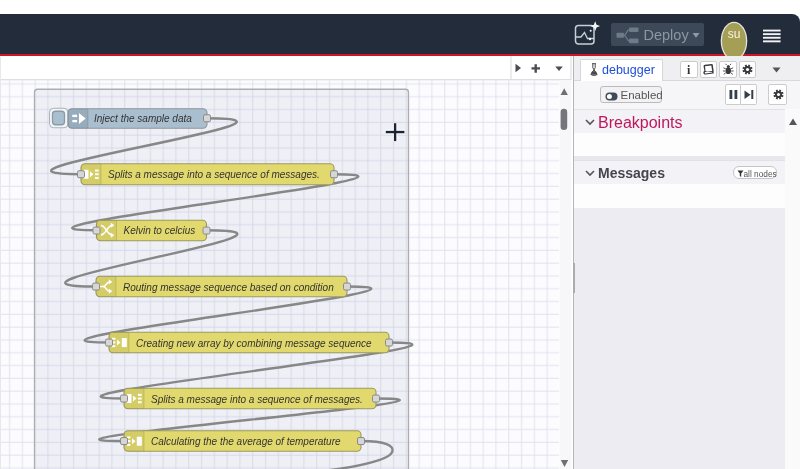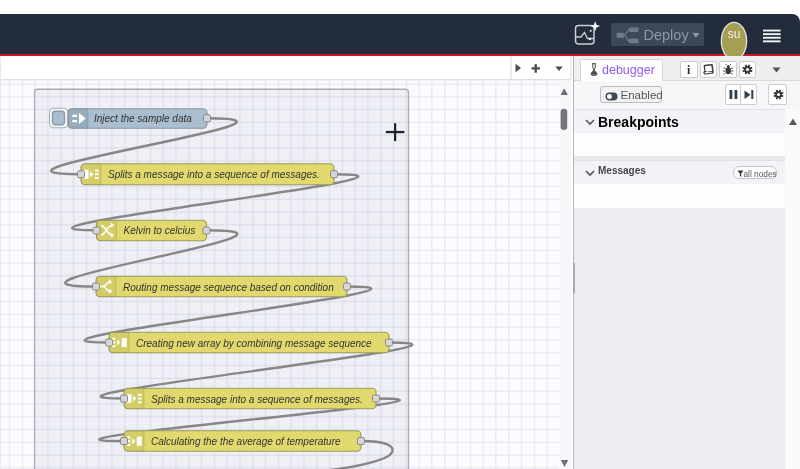--- a/index.html
+++ b/index.html
@@ -212,21 +212,21 @@
   <div class="abs" style="left:0;top:42.5px;width:1px;height:414px;background:#e8e8ea;"></div>
 
   <div class="abs" style="left:573px;top:42px;width:227px;height:427px;background:#ececf2;border-left:1px solid #b5b5b9;">
 
     <div class="abs" style="left:0;top:0;width:227px;height:25px;background:#efeff2;border-bottom:1px solid #d8d8dc;"></div>
     <div class="abs" style="left:6px;top:2.5px;width:83px;height:22.5px;background:#fff;border:1px solid #d6d6da;border-bottom:none;border-radius:2px 2px 0 0;"></div>
     <svg class="abs" style="left:14px;top:6.5px" width="12" height="13" viewBox="0 0 12 13">
       <path d="M4 0.7 h4 M4.8 0.9 V4.8 L8.6 10.8 a0.95 0.95 0 0 1 -0.8 1.5 H4.2 a0.95 0.95 0 0 1 -0.8 -1.5 L7.2 4.8 V0.9" fill="none" stroke="#4a4a4e" stroke-width="1"></path>
       <path d="M4.1 8.3 h3.8 L9.3 11.1 a0.5 0.5 0 0 1 -0.4 0.7 H3.1 a0.5 0.5 0 0 1 -0.4 -0.7 Z" fill="#4a4a4e"></path>
     </svg>
-    <div class="abs" style="left:28px;top:6.5px;font-size:12.5px;color:#8b5cf6;">debugger</div>
+    <div class="abs" style="left:28px;top:6.5px;font-size:12.5px;color:#1d4ed8;">debugger</div>
 
     <div class="abs" style="left:106px;top:4.5px;width:17.5px;height:17.5px;background:#fff;border:1px solid #ccc;border-radius:2px;text-align:center;font-family:'Liberation Serif',serif;font-weight:bold;font-size:12px;color:#333;line-height:16px;">i</div>
     <div class="abs" style="left:125.5px;top:4.5px;width:17.5px;height:17.5px;background:#fff;border:1px solid #ccc;border-radius:2px;">
       <svg width="15" height="15" viewBox="0 0 15 15" style="margin:0 0 0 0.5px">
           <path d="M12.3 10.2 C12.8 10.2 13 10.6 12.9 11 C12.8 11.4 12.4 11.6 12 11.6 L4.6 12.6 C3.6 12.7 2.6 12 2.4 11 C2.2 10.2 2.7 9.4 3.4 9.1 L2.6 4.4 C2.5 3.6 3 2.9 3.8 2.8 L10.6 1.9 C11.2 1.8 11.7 2.2 11.8 2.8 L12.7 9.3 C12.8 9.8 12.5 10.1 12.1 10.2 L12.2 10.2 Z M4.5 9 C5.2 9 5.6 9.2 5.9 9.8 L11.2 9.1 L10.3 3.4 L4 4.2 Z M4.3 10.1 C3.9 10.2 3.7 10.5 3.8 10.9 C3.9 11.3 4.2 11.5 4.6 11.4 L11.2 10.5 L11.1 10 Z" fill="#3a3a3e"></path>
         </svg>
     </div>
     <div class="abs" style="left:145px;top:4.5px;width:17.5px;height:17.5px;background:#fff;border:1px solid #ccc;border-radius:2px;">
       <svg width="15" height="15" viewBox="0 0 15 15" style="margin:0.5px 0 0 0.5px">
         <ellipse cx="7.3" cy="8.7" rx="2.7" ry="3.4" fill="#3a3a3e"></ellipse>
@@ -293,30 +293,30 @@
             <line x1="7.50" y1="7.50" x2="12.21" y2="5.55"></line>
           </g>
         <circle cx="7.5" cy="7.5" r="1.55" fill="#fff"></circle>
       </svg>
     </div>
 
     <div class="abs" style="left:0;top:53px;width:211px;height:24px;background:#f3f3f7;border-top:1px solid #e2e2e6;">
       <svg width="10" height="7" viewBox="0 0 10 7" style="position:absolute;left:11px;top:9px">
           <path d="M1 1 L5 5 L9 1" fill="none" stroke="#555" stroke-width="1.6"></path>
         </svg>
-      <span style="position:absolute;left:24px;top:4px;font-size:14px;font-weight:bold;color:#000000;">Breakpoints</span>
+      <span style="position:absolute;left:24px;top:4px;font-size:16px;font-weight:normal;color:#be185d;">Breakpoints</span>
     </div>
     <div class="abs" style="left:0;top:77px;width:211px;height:23px;background:#fdfdfe;"></div>
     <div class="abs" style="left:0;top:100px;width:211px;height:4px;background:#e7e7ec;"></div>
 
     <div class="abs" style="left:0;top:104px;width:211px;height:24px;background:#f3f3f7;border-top:1px solid #e2e2e6;">
       <svg width="10" height="7" viewBox="0 0 10 7" style="position:absolute;left:11px;top:9px">
           <path d="M1 1 L5 5 L9 1" fill="none" stroke="#555" stroke-width="1.6"></path>
         </svg>
-      <span style="position:absolute;left:24px;top:4px;font-size:10px;font-weight:bold;color:#45454d;">Messages</span>
+      <span style="position:absolute;left:24px;top:4px;font-size:14px;font-weight:bold;color:#45454d;">Messages</span>
       <div style="position:absolute;left:159px;top:5px;width:44px;height:13px;background:#fff;border:1px solid #c5c5c9;border-radius:6px;">
         <svg width="7" height="8" viewBox="0 0 7 8" style="position:absolute;left:3px;top:2.5px">
             <path d="M0.5 0.5 H6.5 L4.2 3.5 V7 L2.8 6 V3.5 Z" fill="#333"></path>
           </svg>
         <span style="position:absolute;left:9.5px;top:1.5px;font-size:8.3px;color:#555;white-space:nowrap;">all nodes</span>
       </div>
     </div>
     <div class="abs" style="left:0;top:128px;width:211px;height:24px;background:#fdfdfe;"></div>
 
     <div class="abs" style="left:211px;top:53px;width:16px;height:374px;background:#fafafb;"></div>

